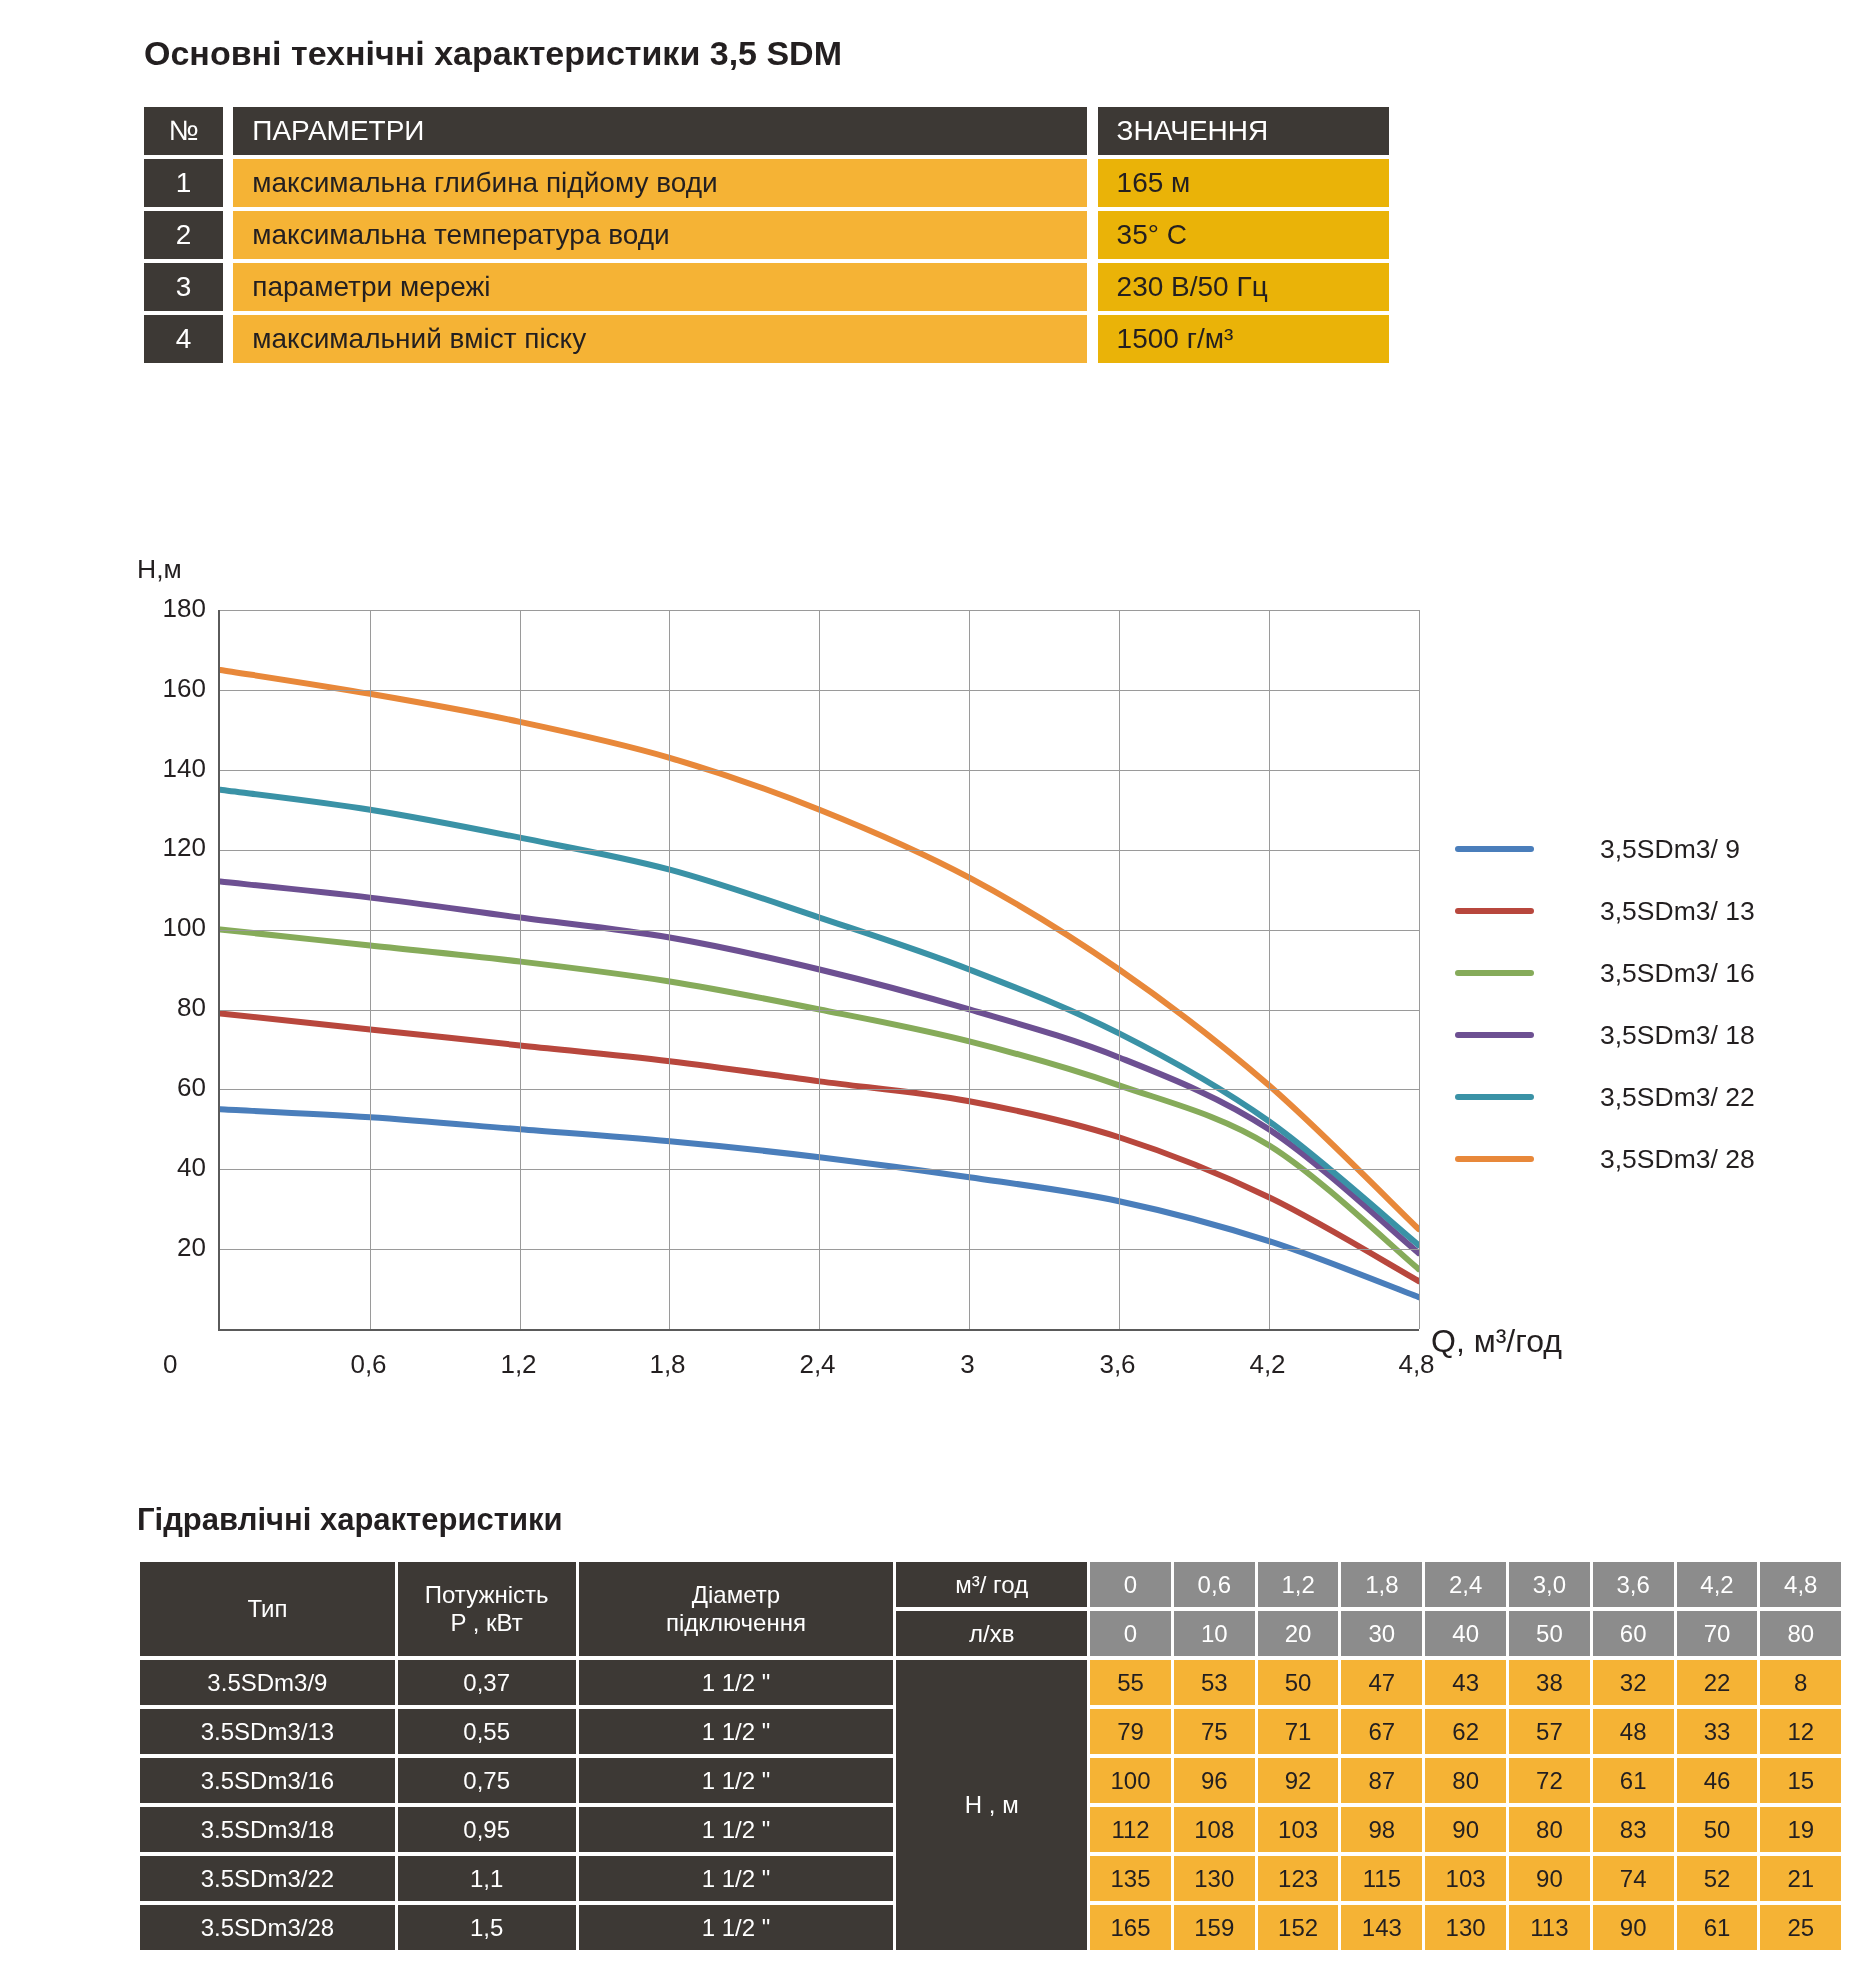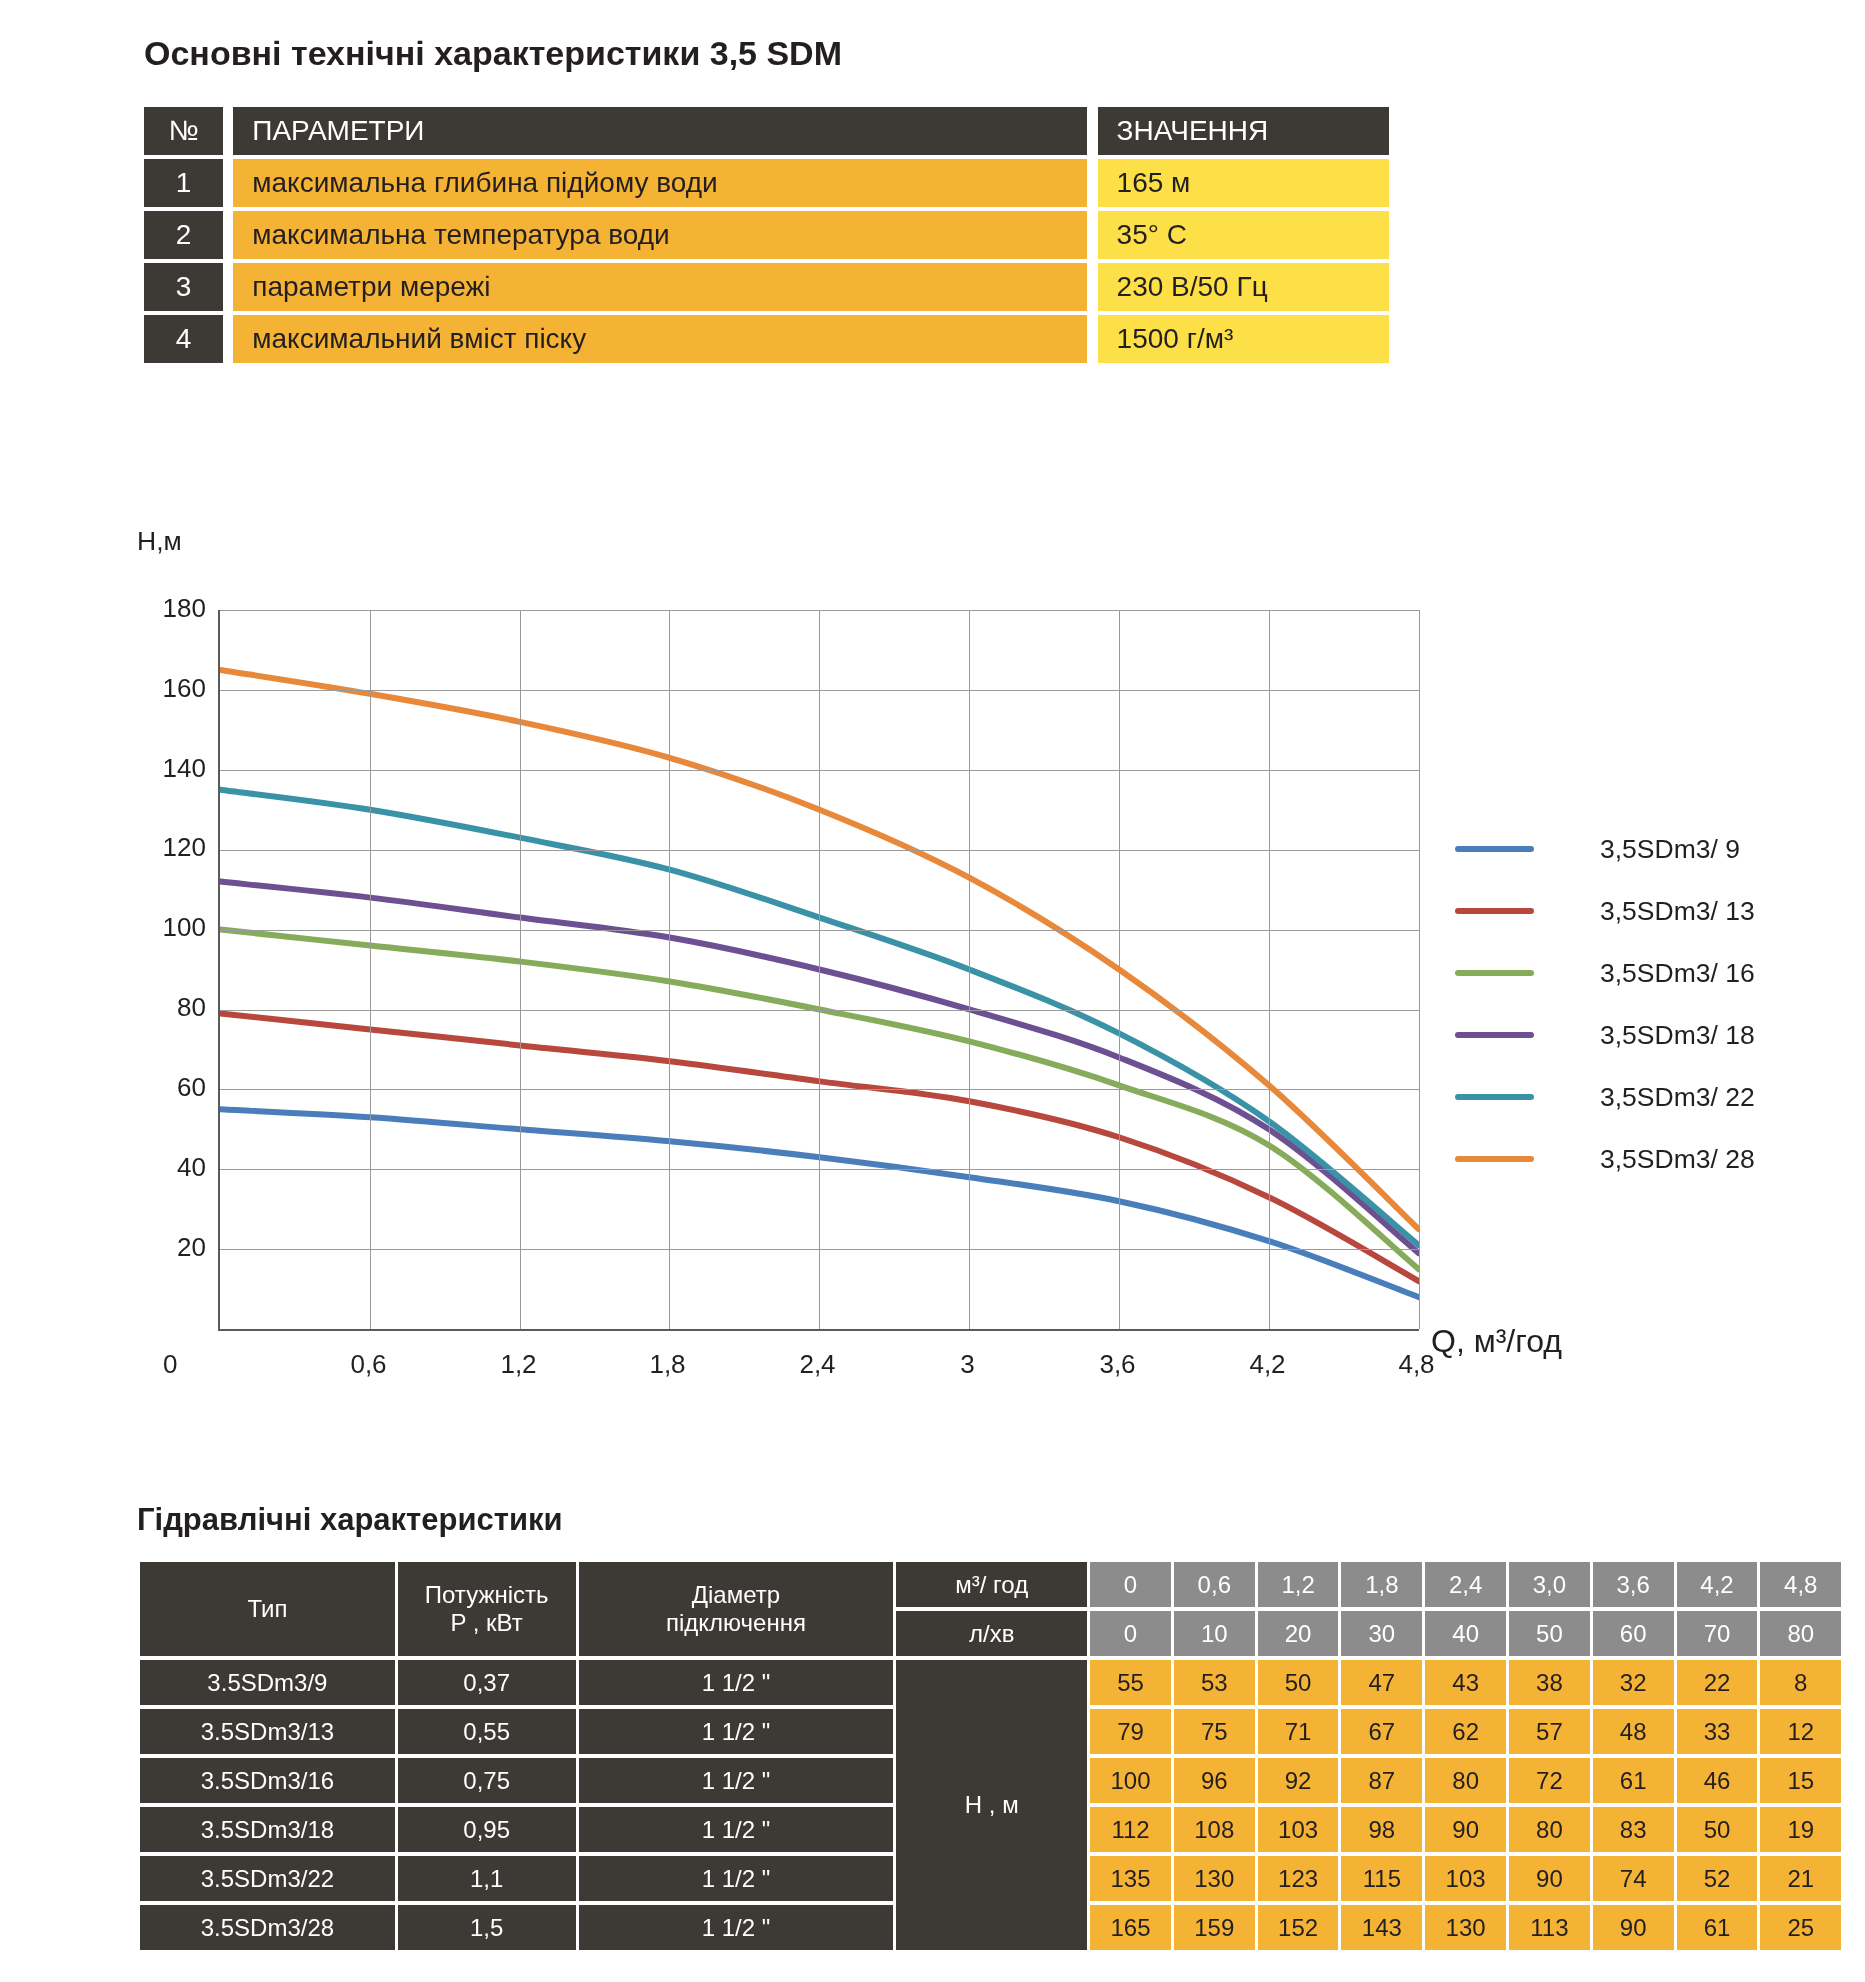--- a/index.html
+++ b/index.html
@@ -53,21 +53,21 @@
     font-size: 27px;
   }
   .c-par {
     width: 835px;
     background: #f5b335;
     color: #231f20;
     padding-left: 19px !important;
   }
   .c-val {
     width: 272px;
-    background: #fde047;
+    background: #eab308;
     color: #231f20;
     padding-left: 19px !important;
   }
   .c-head {
     background: #3d3935 !important;
     color: #ffffff !important;
     font-size: 29px;
   }
   .gapcell { width: 10.3px; background: transparent !important; }
 
@@ -75,21 +75,21 @@
   .chart-wrap {
     position: absolute;
     left: 0;
     top: 514px;
     width: 1865px;
     height: 899px;
   }
   .axis-label-y {
     position: absolute;
     left: 137px;
-    top: 12px;
+    top: 40px;
     font-size: 26.5px;
   }
   .axis-label-x {
     position: absolute;
     left: 1431px;
     top: 809px;
     font-size: 32px;
     white-space: nowrap;
   }
   .plot {

